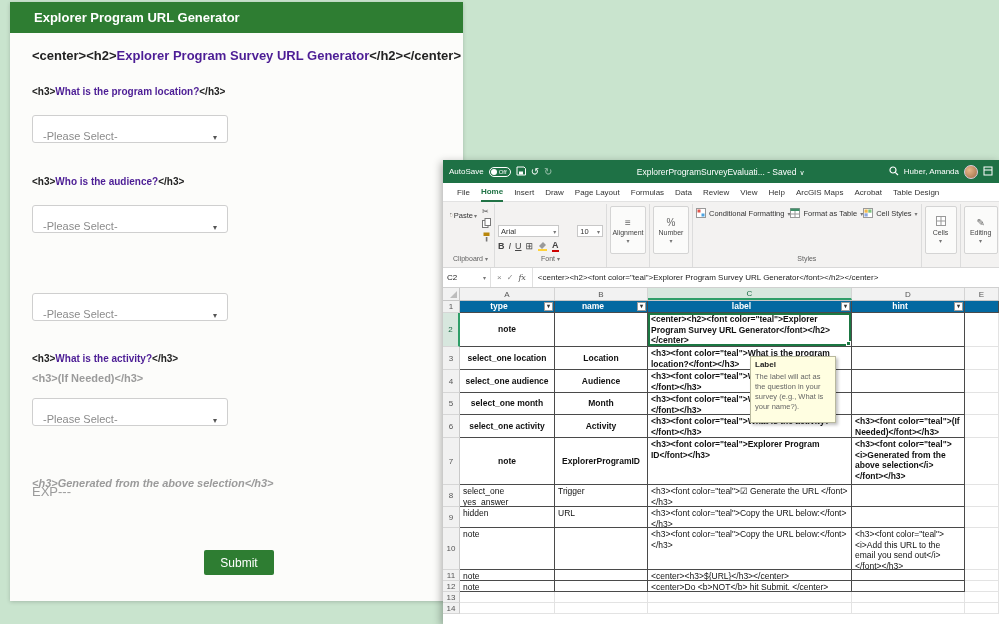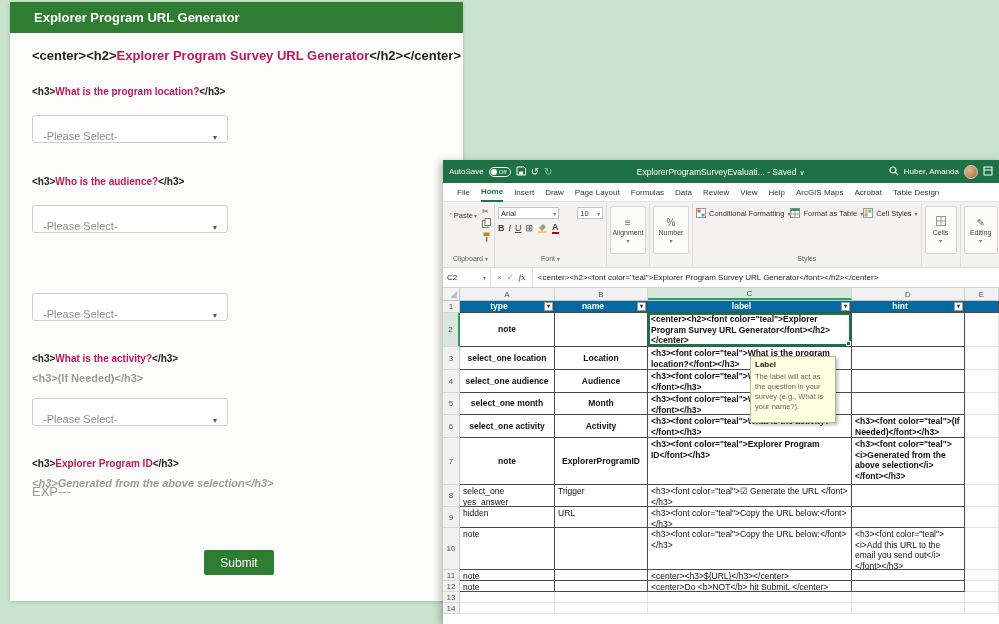--- a/index.html
+++ b/index.html
@@ -4,21 +4,21 @@
 <style>
 *{box-sizing:border-box;margin:0;padding:0}
 html,body{width:999px;height:624px}
 body{background:#c9e4ce;font-family:"Liberation Sans",sans-serif;position:relative;overflow:hidden;-webkit-font-smoothing:antialiased}
 
 
 .panel{position:absolute;left:10px;top:2px;width:453px;height:599px;background:#fcfcfa;box-shadow:0 1px 4px rgba(0,0,0,.18)}
 .panel-header{height:31px;background:#2e7d32;color:#fff;font-size:13px;font-weight:bold;display:flex;align-items:center;padding-left:24px}
 .fabs{position:absolute;left:22px;white-space:nowrap}
 .code{color:#222;font-weight:bold}
-.teal{color:#be185d;font-weight:bold}
+.teal{color:#4c1d95;font-weight:bold}
 .titleline{font-size:13px;top:46px}
 .qline{font-size:10px}
 .subline{font-size:11px;color:#9b9b9b;font-weight:bold}
 .selbox{position:absolute;left:22px;width:196px;height:28px;background:#fff;border:1px solid #cfcfcf;border-radius:3px;display:flex;align-items:flex-end;justify-content:space-between;padding:0 10px;font-size:11px;color:#8b8b8b;cursor:pointer}
 .selcaret{color:#555;font-size:8px}
 .pidval{font-size:13px;color:#9b9b9b;top:482px}
 .submit{position:absolute;left:194px;top:548px;width:70px;height:25px;background:#2e7d32;color:#fff;border:none;border-radius:2px;font-size:12px;font-family:"Liberation Sans",sans-serif;display:flex;align-items:center;justify-content:center;cursor:pointer}
 
 
 .excel{position:absolute;left:443px;top:160px;width:556px;height:464px;background:#fff;box-shadow:-2px 2px 8px rgba(0,0,0,.3);overflow:hidden}
@@ -123,23 +123,20 @@
 
   <div class="fabs qline" style="top:351px">
     <span class="code">&lt;h3&gt;</span><span class="teal">What is the activity?</span><span class="code">&lt;/h3&gt;</span>
   </div>
   <div class="fabs subline" style="top:370px">&lt;h3&gt;(If Needed)&lt;/h3&gt;</div>
   <div class="selbox" style="top:396px">
     <span>-Please Select-</span>
     <span class="selcaret">▾</span>
   </div>
 
-  <div class="fabs qline" style="top:456px">
-    <span class="code">&lt;h3&gt;</span><span class="teal">Explorer Program ID</span><span class="code">&lt;/h3&gt;</span>
-  </div>
   <div class="fabs subline it" style="top:475px;font-style:italic">&lt;h3&gt;Generated from the above selection&lt;/h3&gt;</div>
   <div class="fabs pidval">EXP---</div>
 
   <button class="submit">Submit</button>
 </section>
 
 <section class="excel">
 
   <div class="tbar">
     <span>AutoSave</span>
@@ -212,21 +209,21 @@
                 <rect x="1.5" y="0.5" width="6" height="3.5" fill="#b8860b"></rect>
                 <rect x="3.8" y="5" width="1.6" height="4.5" fill="#777"></rect>
               </svg></span>
         </div>
       </div>
       <div class="rg-label"><span>Clipboard</span> <span class="caret7">▾</span></div>
     </div>
 
     <div class="rgroup" style="width:112px">
       <div class="rg-body" style="flex-direction:column;align-items:stretch">
-        <div style="display:flex;gap:18px;margin-top:2px">
+        <div style="display:flex;gap:18px;margin-top:20px">
           <span class="combo" style="width:62px">
               <span>Arial</span>
               <span class="caret7">▾</span>
             </span>
           <span class="combo" style="width:26px">
               <span>10</span>
               <span class="caret7">▾</span>
             </span>
         </div>
         <div class="fontrow2">

